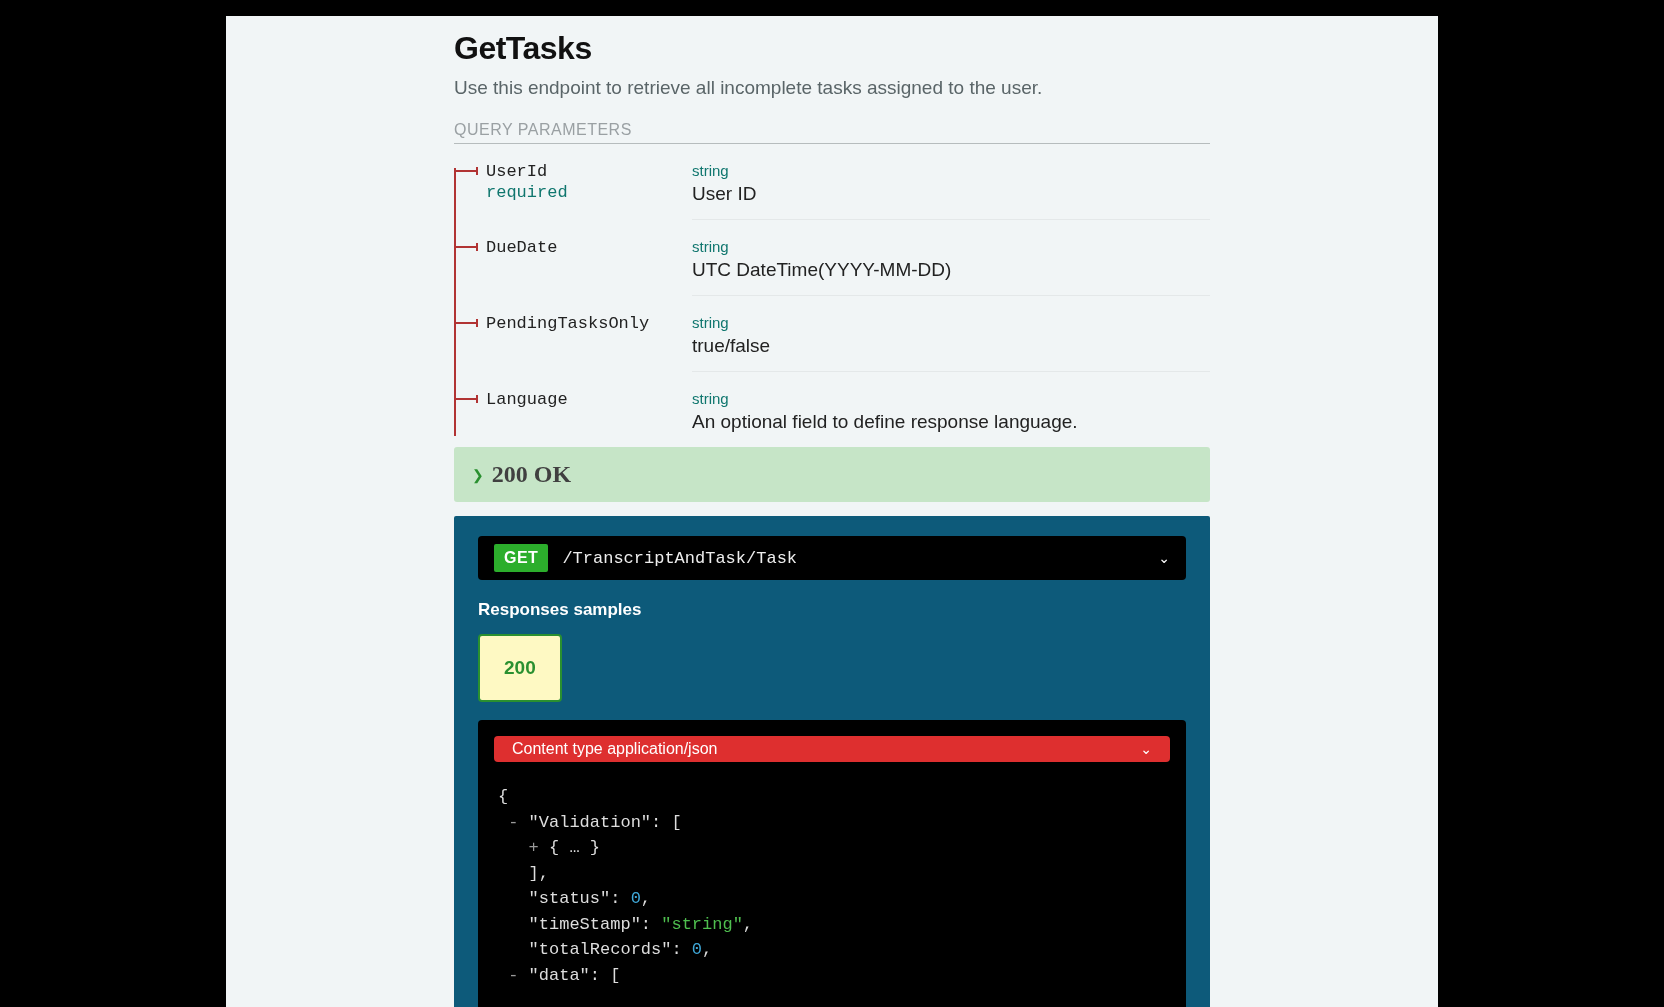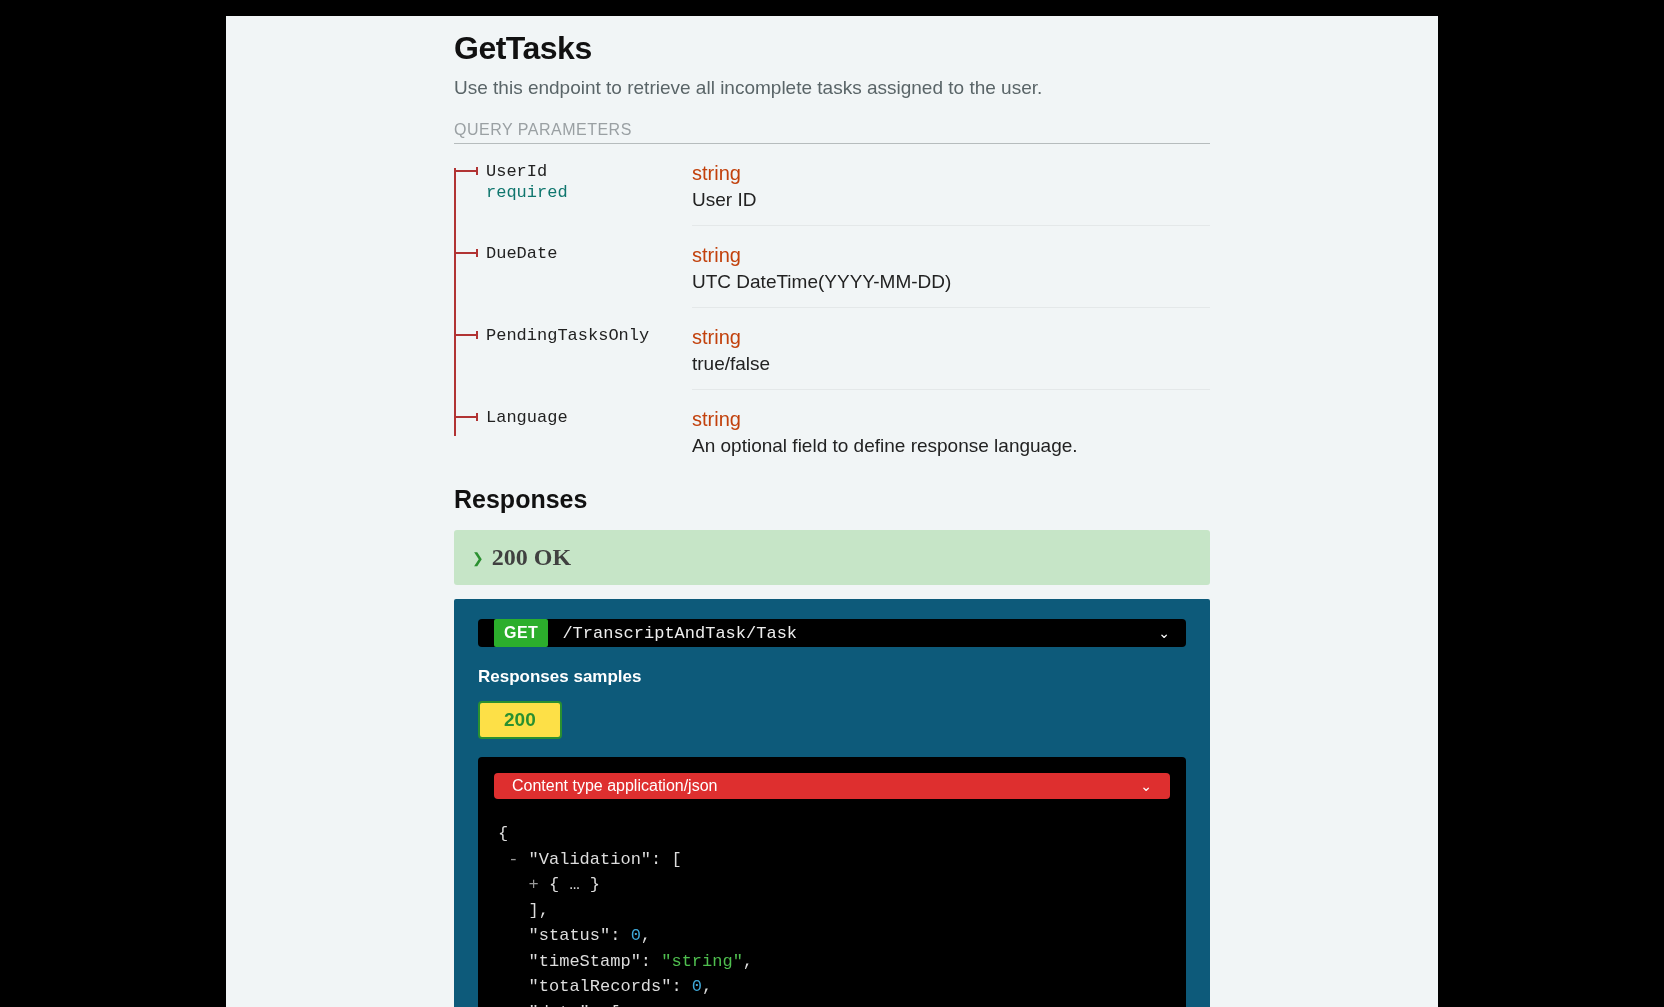--- a/index.html
+++ b/index.html
@@ -90,22 +90,22 @@
     display: block;
     margin-top: 2px;
   }
   .param-right {
     flex: 1;
     border-bottom: 1px solid #e4e8e9;
     padding-bottom: 14px;
   }
   .param-row:last-child .param-right { border-bottom: none; }
   .param-type {
-    font-size: 20px;
-    color: #c2410c;
+    font-size: 15px;
+    color: #0f766e;
     margin-bottom: 4px;
   }
   .param-desc {
     font-size: 19px;
     color: #222;
   }
   h2.responses-h {
     font-size: 25px;
     font-weight: 700;
     color: #111;
@@ -133,21 +133,21 @@
   }
   .samples-panel {
     background: #0d5a7a;
     margin-top: 14px;
     padding: 20px 24px 0 24px;
     border-radius: 2px;
   }
   .endpoint-bar {
     background: #000;
     border-radius: 4px;
-    padding: 0 16px;
+    padding: 8px 16px;
     display: flex;
     align-items: center;
     gap: 14px;
     cursor: pointer;
   }
   .method-badge {
     background: #2cae2c;
     color: #fff;
     font-weight: 700;
     font-size: 16px;
@@ -165,24 +165,24 @@
     color: #fff;
     font-size: 14px;
   }
   .samples-title {
     color: #fff;
     font-size: 17px;
     font-weight: 700;
     margin: 20px 0 14px 0;
   }
   .tab200 {
-    background: #fde047;
+    background: #fef9c3;
     border: 2px solid #2a9030;
     border-radius: 4px;
-    padding: 6px 24px;
+    padding: 21px 24px;
     color: #2a9030;
     font-weight: 700;
     font-size: 19px;
     display: inline-block;
     cursor: pointer;
   }
   .code-panel {
     background: #000;
     border-radius: 4px;
     margin-top: 18px;
@@ -266,21 +266,20 @@
         <div class="param-left">
           <span>Language</span>
         </div>
         <div class="param-right">
           <div class="param-type">string</div>
           <div class="param-desc">An optional field to define response language.</div>
         </div>
       </div>
     </div>
 
-    <h2 class="responses-h">Responses</h2>
 
     <div class="response-bar">
       <span class="chev">❯</span>
       <span class="txt">200 OK</span>
     </div>
 
     <div class="samples-panel">
 
       <div class="endpoint-bar">
         <span class="method-badge">GET</span>

